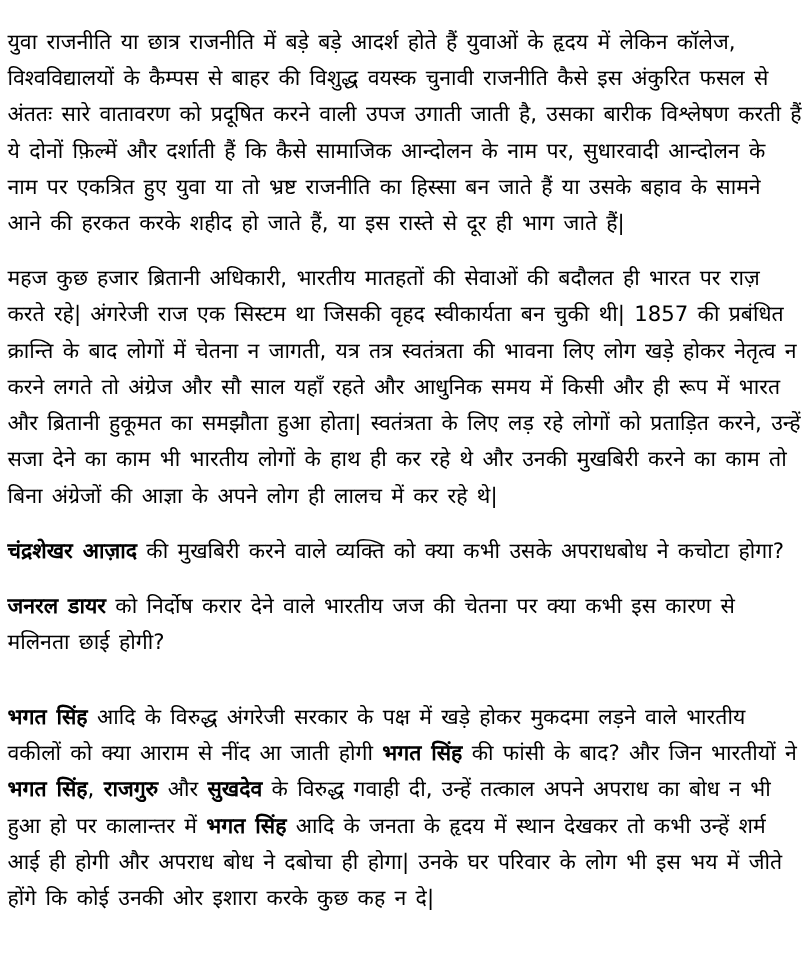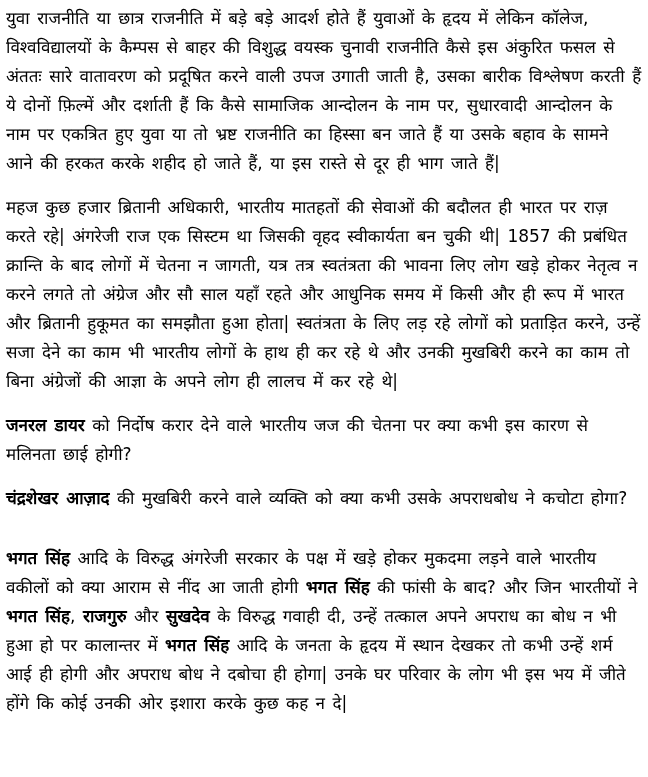--- a/index.html
+++ b/index.html
@@ -12,21 +12,21 @@
     min-height: 777px;
     box-sizing: border-box;
     font-family: "DejaVu Sans", "Liberation Sans", sans-serif;
     color: #000000;
   }
   .page {
     box-sizing: border-box;
     width: 648px;
     min-height: 777px;
     background: #ffffff;
-    padding: 4px 6px 4px 6px;
+    padding: 20px 6px 4px 6px;
   }
   .para {
     margin: 0 0 15px 0;
     font-size: 17px;
     line-height: 29px;
     text-align: left;
     word-spacing: 0.12em;
     color: #000000;
   }
   .para:last-child {
@@ -36,16 +36,16 @@
   .para b {
     font-weight: bold;
   }
 </style>
 </head>
 <body>
 
 <div class="page">
   <p class="para"><span>युवा राजनीति या छात्र राजनीति में बड़े बड़े आदर्श होते हैं युवाओं के हृदय में लेकिन कॉलेज, विश्वविद्यालयों के कैम्पस से बाहर की विशुद्ध वयस्क चुनावी राजनीति कैसे इस अंकुरित फसल से अंततः सारे वातावरण को प्रदूषित करने वाली उपज उगाती जाती है, उसका बारीक विश्लेषण करती हैं ये दोनों फ़िल्में और दर्शाती हैं कि कैसे सामाजिक आन्दोलन के नाम पर, सुधारवादी आन्दोलन के नाम पर एकत्रित हुए युवा या तो भ्रष्ट राजनीति का हिस्सा बन जाते हैं या उसके बहाव के सामने आने की हरकत करके शहीद हो जाते हैं, या इस रास्ते से दूर ही भाग जाते हैं|</span></p>
   <p class="para"><span>महज कुछ हजार ब्रितानी अधिकारी, भारतीय मातहतों की सेवाओं की बदौलत ही भारत पर राज़ करते रहे| अंगरेजी राज एक सिस्टम था जिसकी वृहद स्वीकार्यता बन चुकी थी| 1857 की प्रबंधित क्रान्ति के बाद लोगों में चेतना न जागती, यत्र तत्र स्वतंत्रता की भावना लिए लोग खड़े होकर नेतृत्व न करने लगते तो अंग्रेज और सौ साल यहाँ रहते और आधुनिक समय में किसी और ही रूप में भारत और ब्रितानी हुकूमत का समझौता हुआ होता| स्वतंत्रता के लिए लड़ रहे लोगों को प्रताड़ित करने, उन्हें सजा देने का काम भी भारतीय लोगों के हाथ ही कर रहे थे और उनकी मुखबिरी करने का काम तो बिना अंग्रेजों की आज्ञा के अपने लोग ही लालच में कर रहे थे|</span></p>
+  <p class="para"><b>चंद्रशेखर आज़ाद</b><span> की मुखबिरी करने वाले व्यक्ति को क्या कभी उसके अपराधबोध ने कचोटा होगा?</span></p>
   <p class="para"><b>जनरल डायर</b><span> को निर्दोष करार देने वाले भारतीय जज की चेतना पर क्या कभी इस कारण से मलिनता छाई होगी?</span></p>
-  <p class="para"><b>चंद्रशेखर आज़ाद</b><span> की मुखबिरी करने वाले व्यक्ति को क्या कभी उसके अपराधबोध ने कचोटा होगा?</span></p>
   <p class="para"><b>भगत सिंह</b><span> आदि के विरुद्ध अंगरेजी सरकार के पक्ष में खड़े होकर मुकदमा लड़ने वाले भारतीय वकीलों को क्या आराम से नींद आ जाती होगी </span><b>भगत सिंह</b><span> की फांसी के बाद? और जिन भारतीयों ने </span><b>भगत सिंह</b><span>, </span><b>राजगुरु</b><span> और </span><b>सुखदेव</b><span> के विरुद्ध गवाही दी, उन्हें तत्काल अपने अपराध का बोध न भी हुआ हो पर कालान्तर में </span><b>भगत सिंह</b><span> आदि के जनता के हृदय में स्थान देखकर तो कभी उन्हें शर्म आई ही होगी और अपराध बोध ने दबोचा ही होगा| उनके घर परिवार के लोग भी इस भय में जीते होंगे कि कोई उनकी ओर इशारा करके कुछ कह न दे|</span></p>
 </div>
 
 </body></html>

